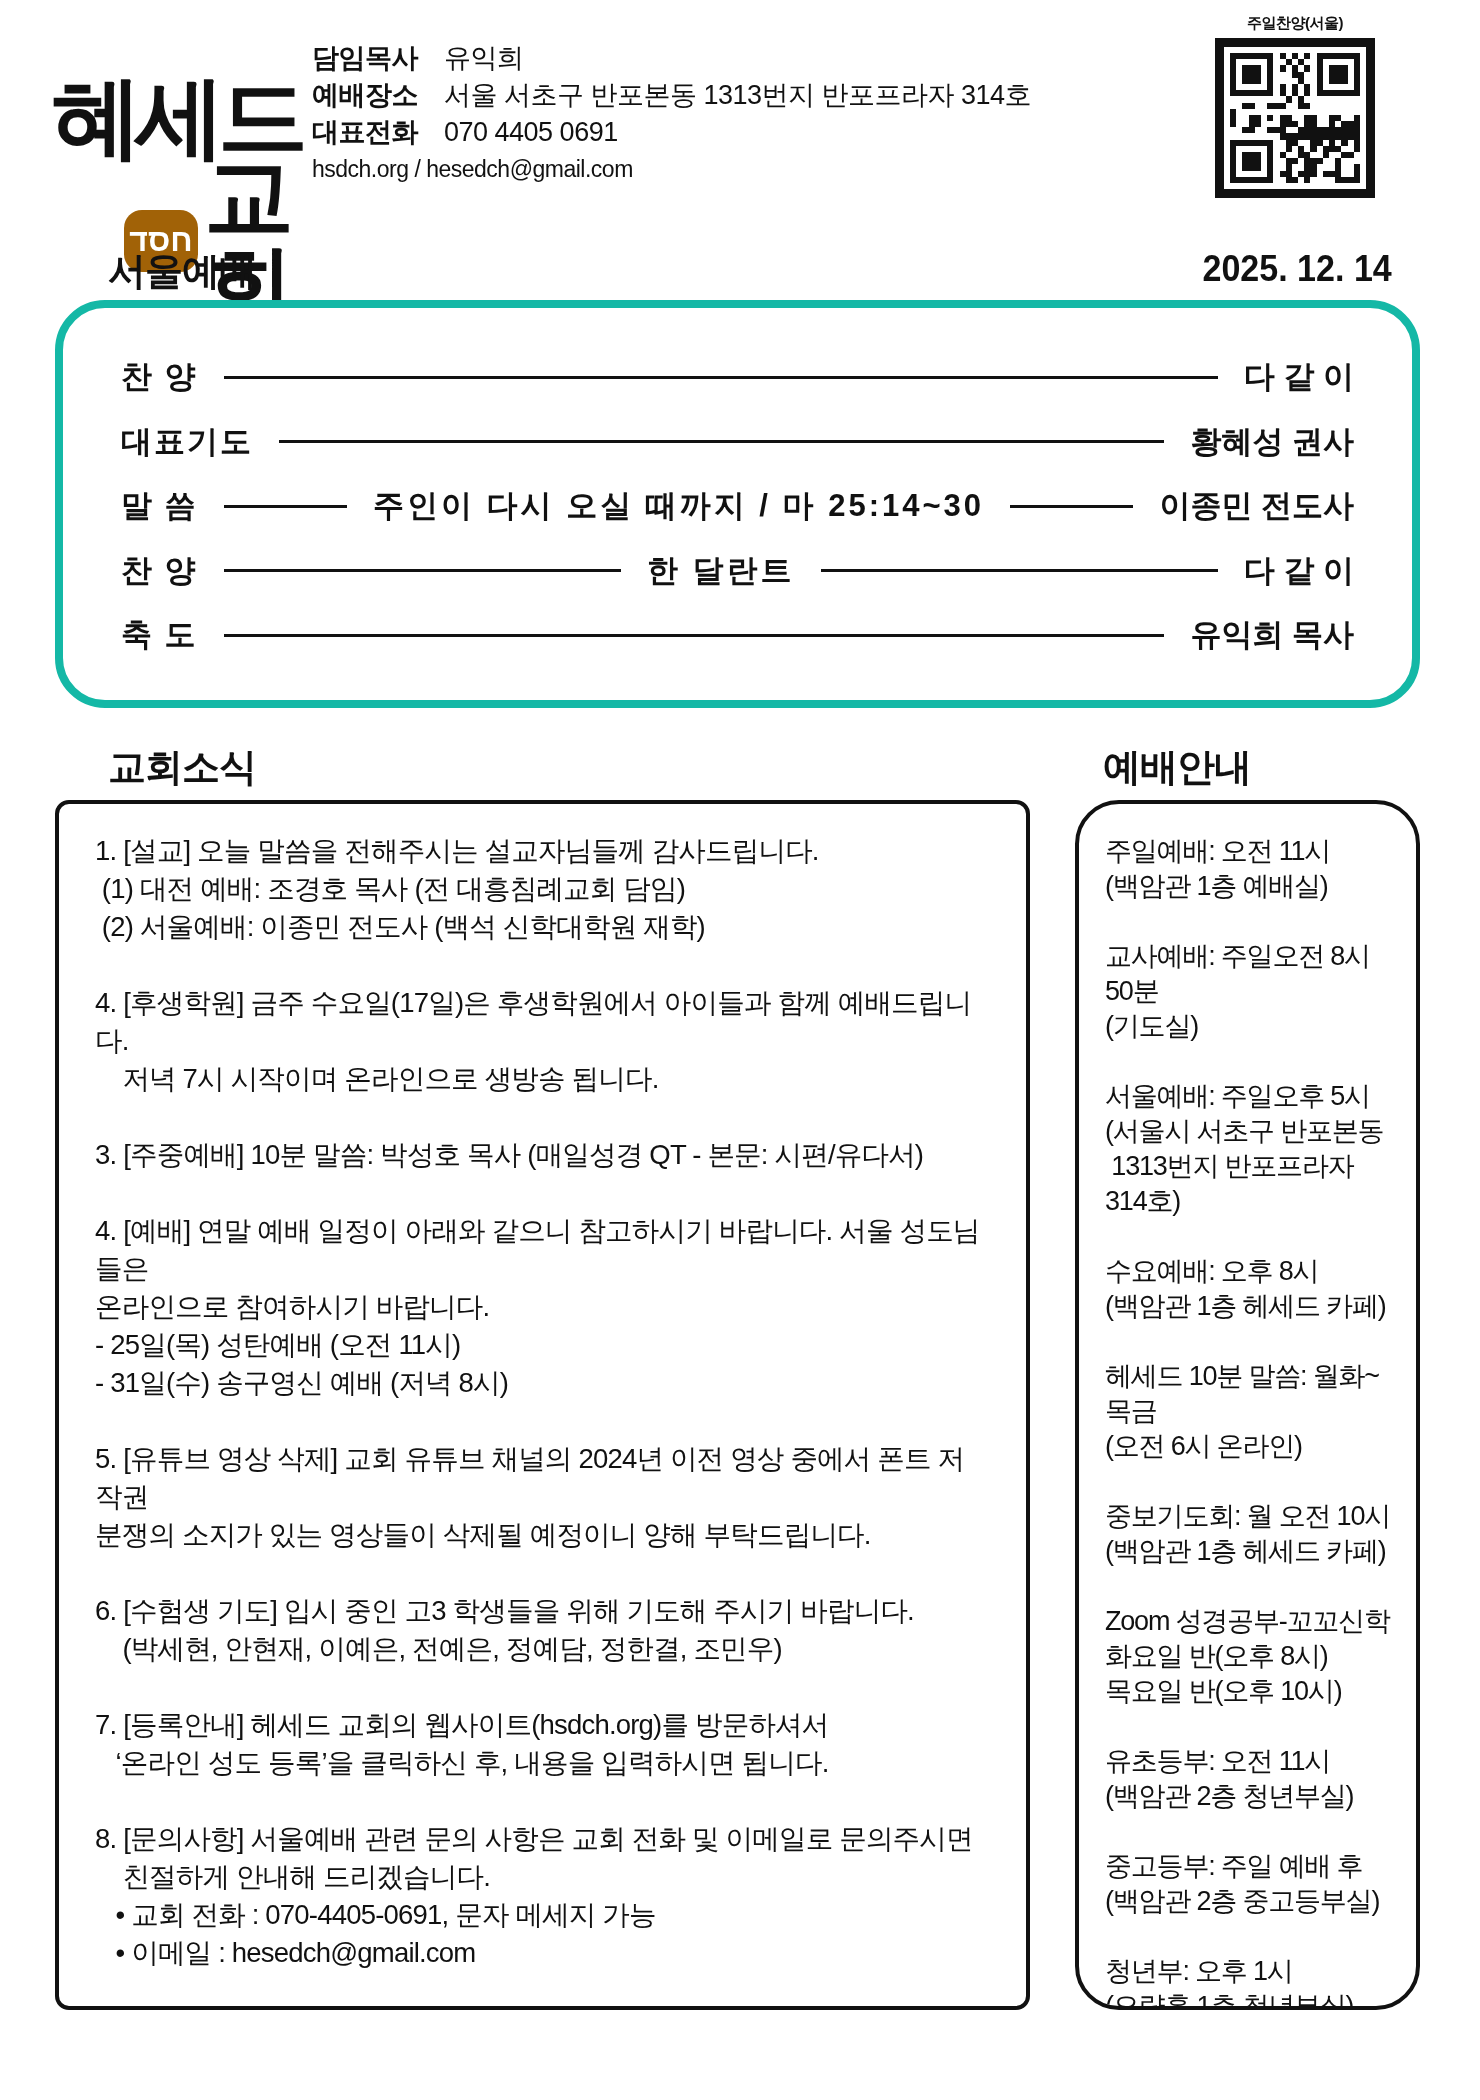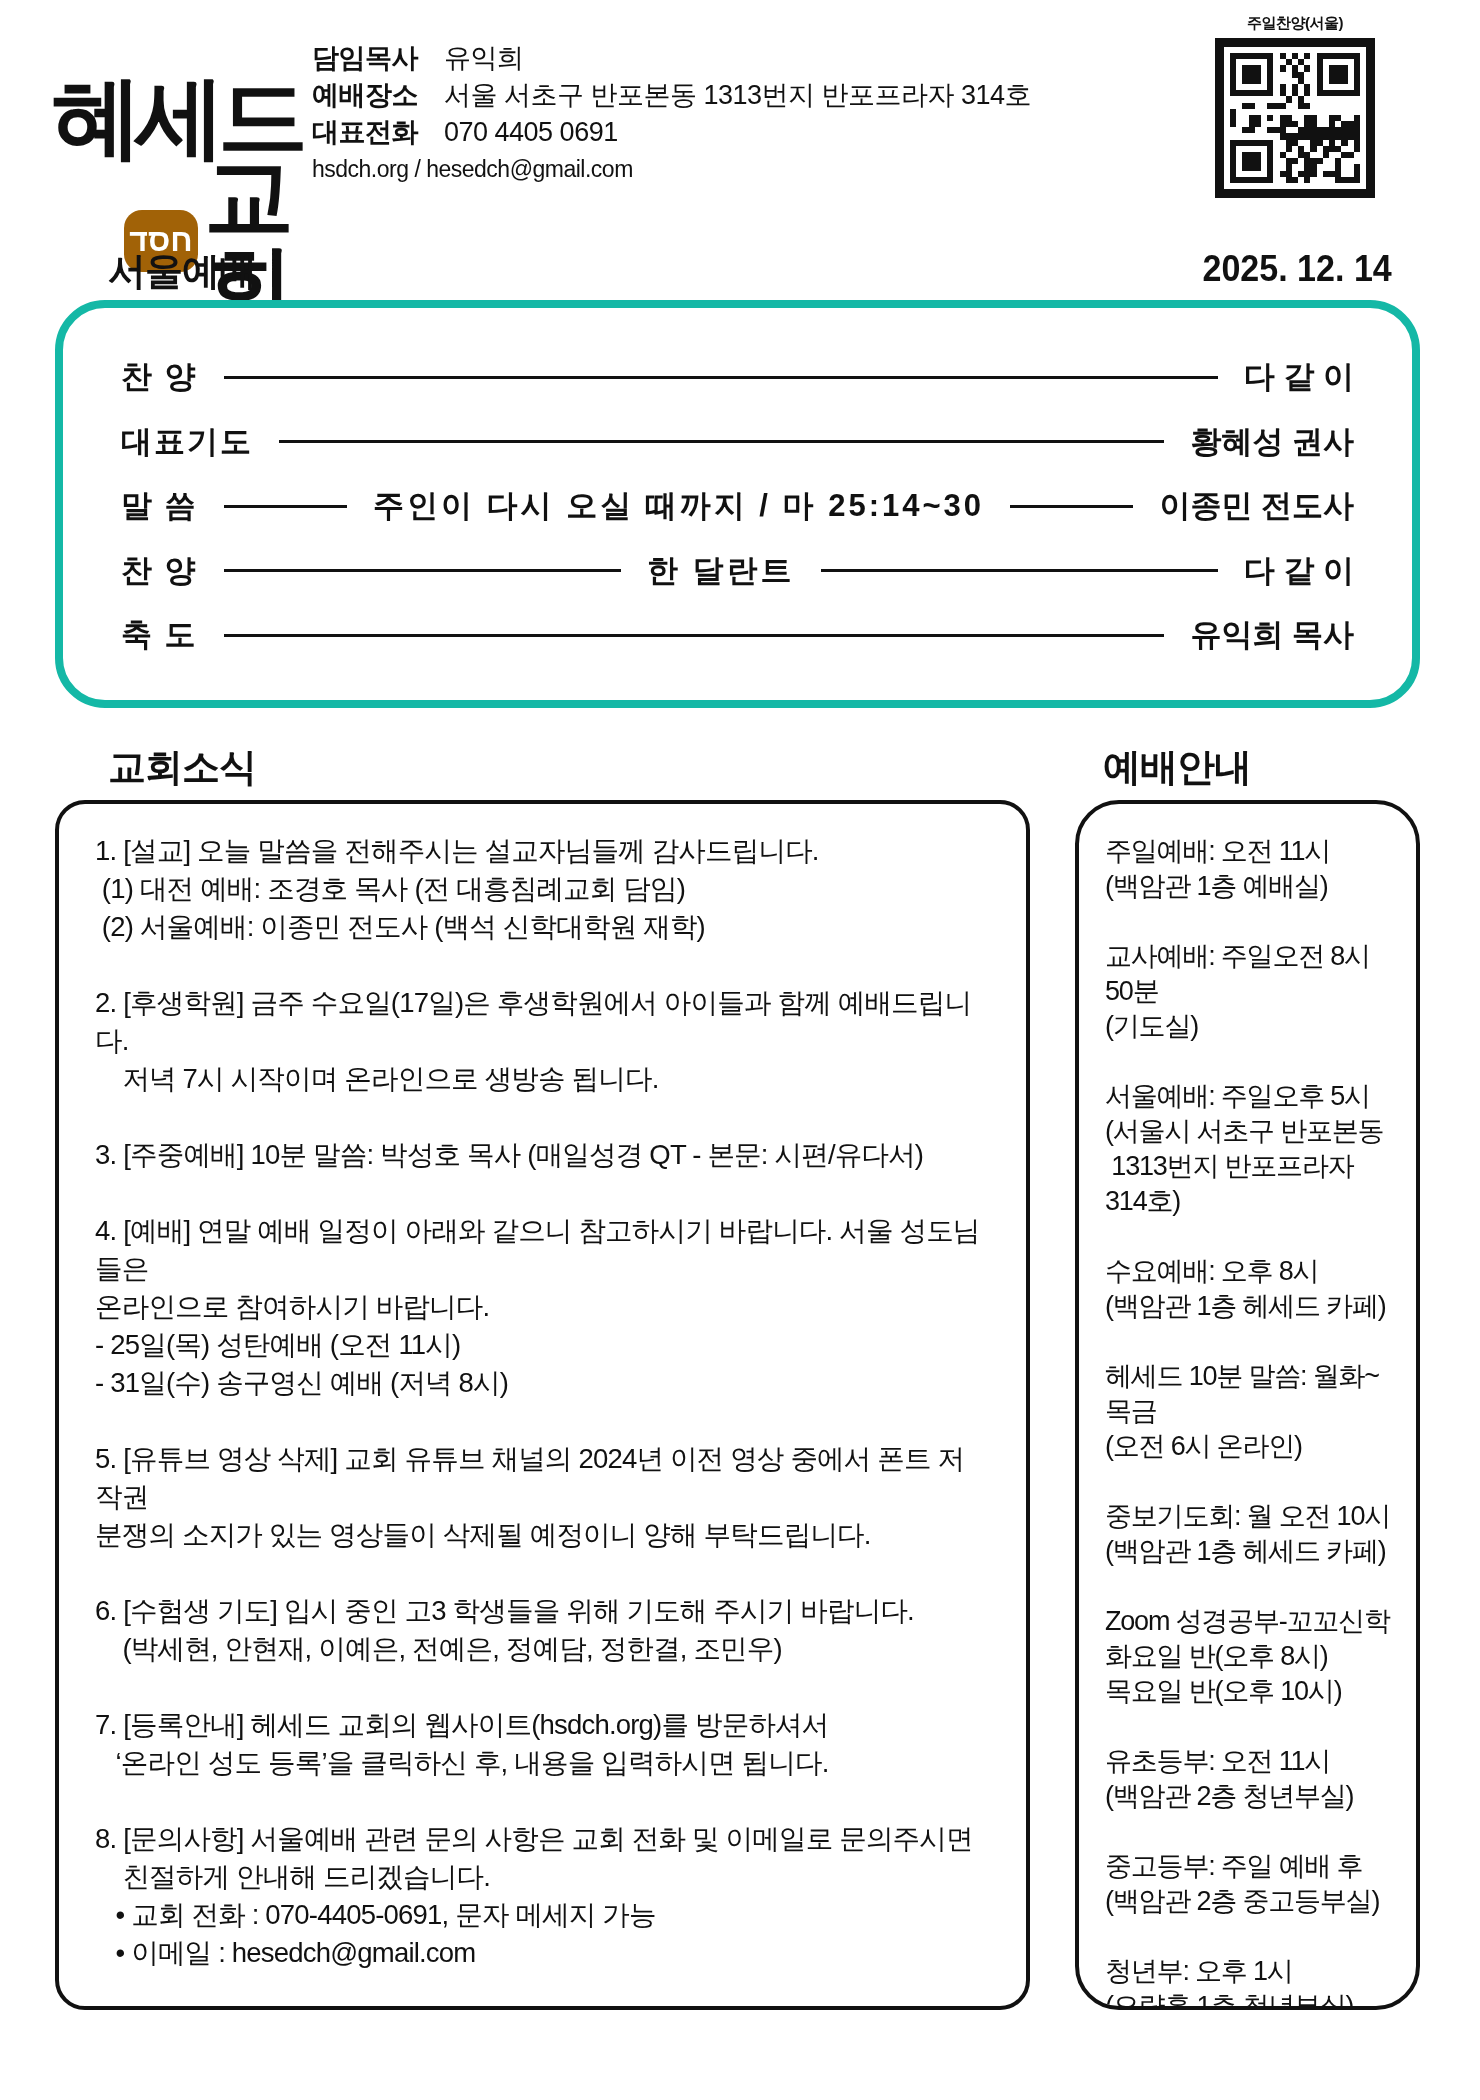--- a/index.html
+++ b/index.html
@@ -32,21 +32,21 @@
   .order-box{position:absolute;left:55px;top:300px;width:1365px;height:408px;box-sizing:border-box;
              border:8px solid #14b8a6;border-radius:50px;padding:48px 58px 44px 58px;
              display:flex;flex-direction:column;justify-content:space-between;background:#fff;}
   .worship-row{display:flex;align-items:center;font-size:31px;font-weight:700;letter-spacing:0;}
   .wo-label{margin-right:26px;white-space:pre;letter-spacing:2px;flex:0 0 auto;}
   .wo-line{flex:1 1 auto;border-top:3px solid #111;height:0;}
   .wo-center{margin:0 26px;font-weight:600;letter-spacing:3px;white-space:pre;flex:0 0 auto;}
   .wo-right{margin-left:26px;white-space:pre;flex:0 0 auto;}
   
   .news-box{position:absolute;left:55px;top:800px;width:975px;height:1210px;box-sizing:border-box;
-            border:4px solid #111;border-radius:30px;padding:28px 36px;background:#fff;overflow:hidden;}
+            border:4px solid #111;border-radius:14px;padding:28px 36px;background:#fff;overflow:hidden;}
   .news-item{margin:0 0 38px 0;}
   .news-item:last-child{margin-bottom:0;}
   .news-line{font-size:27.5px;line-height:38px;white-space:pre-wrap;letter-spacing:-0.8px;}
   
   .guide-box{position:absolute;left:1075px;top:800px;width:345px;height:1210px;box-sizing:border-box;
              border:4px solid #111;border-radius:44px;padding:30px 22px 36px 26px;background:#fff;overflow:hidden;}
   .guide-entry{margin:0 0 35px 0;}
   .guide-entry:last-child{margin-bottom:0;}
   .guide-line{font-size:27px;line-height:35px;white-space:pre-wrap;letter-spacing:-1.2px;}
   
@@ -351,21 +351,21 @@
     </div>
 
   <div class="sec-title" style="left:108px;top:742px;">교회소식</div>
   <div class="news-box" id="news-list">
       <div class="news-item">
         <div class="news-line">1. [설교] 오늘 말씀을 전해주시는 설교자님들께 감사드립니다.</div>
         <div class="news-line"> (1) 대전 예배: 조경호 목사 (전 대흥침례교회 담임)</div>
         <div class="news-line"> (2) 서울예배: 이종민 전도사 (백석 신학대학원 재학)</div>
       </div>
       <div class="news-item">
-        <div class="news-line">2. [후생학원] 금주 수요일(17일)은 후생학원에서 아이들과 함께 예배드립니다.</div>
+        <div class="news-line">4. [후생학원] 금주 수요일(17일)은 후생학원에서 아이들과 함께 예배드립니다.</div>
         <div class="news-line">    저녁 7시 시작이며 온라인으로 생방송 됩니다.</div>
       </div>
       <div class="news-item">
         <div class="news-line">3. [주중예배] 10분 말씀: 박성호 목사 (매일성경 QT - 본문: 시편/유다서)</div>
       </div>
       <div class="news-item">
         <div class="news-line">4. [예배] 연말 예배 일정이 아래와 같으니 참고하시기 바랍니다. 서울 성도님들은</div>
         <div class="news-line">온라인으로 참여하시기 바랍니다.</div>
         <div class="news-line">- 25일(목) 성탄예배 (오전 11시)</div>
         <div class="news-line">- 31일(수) 송구영신 예배 (저녁 8시)</div>

